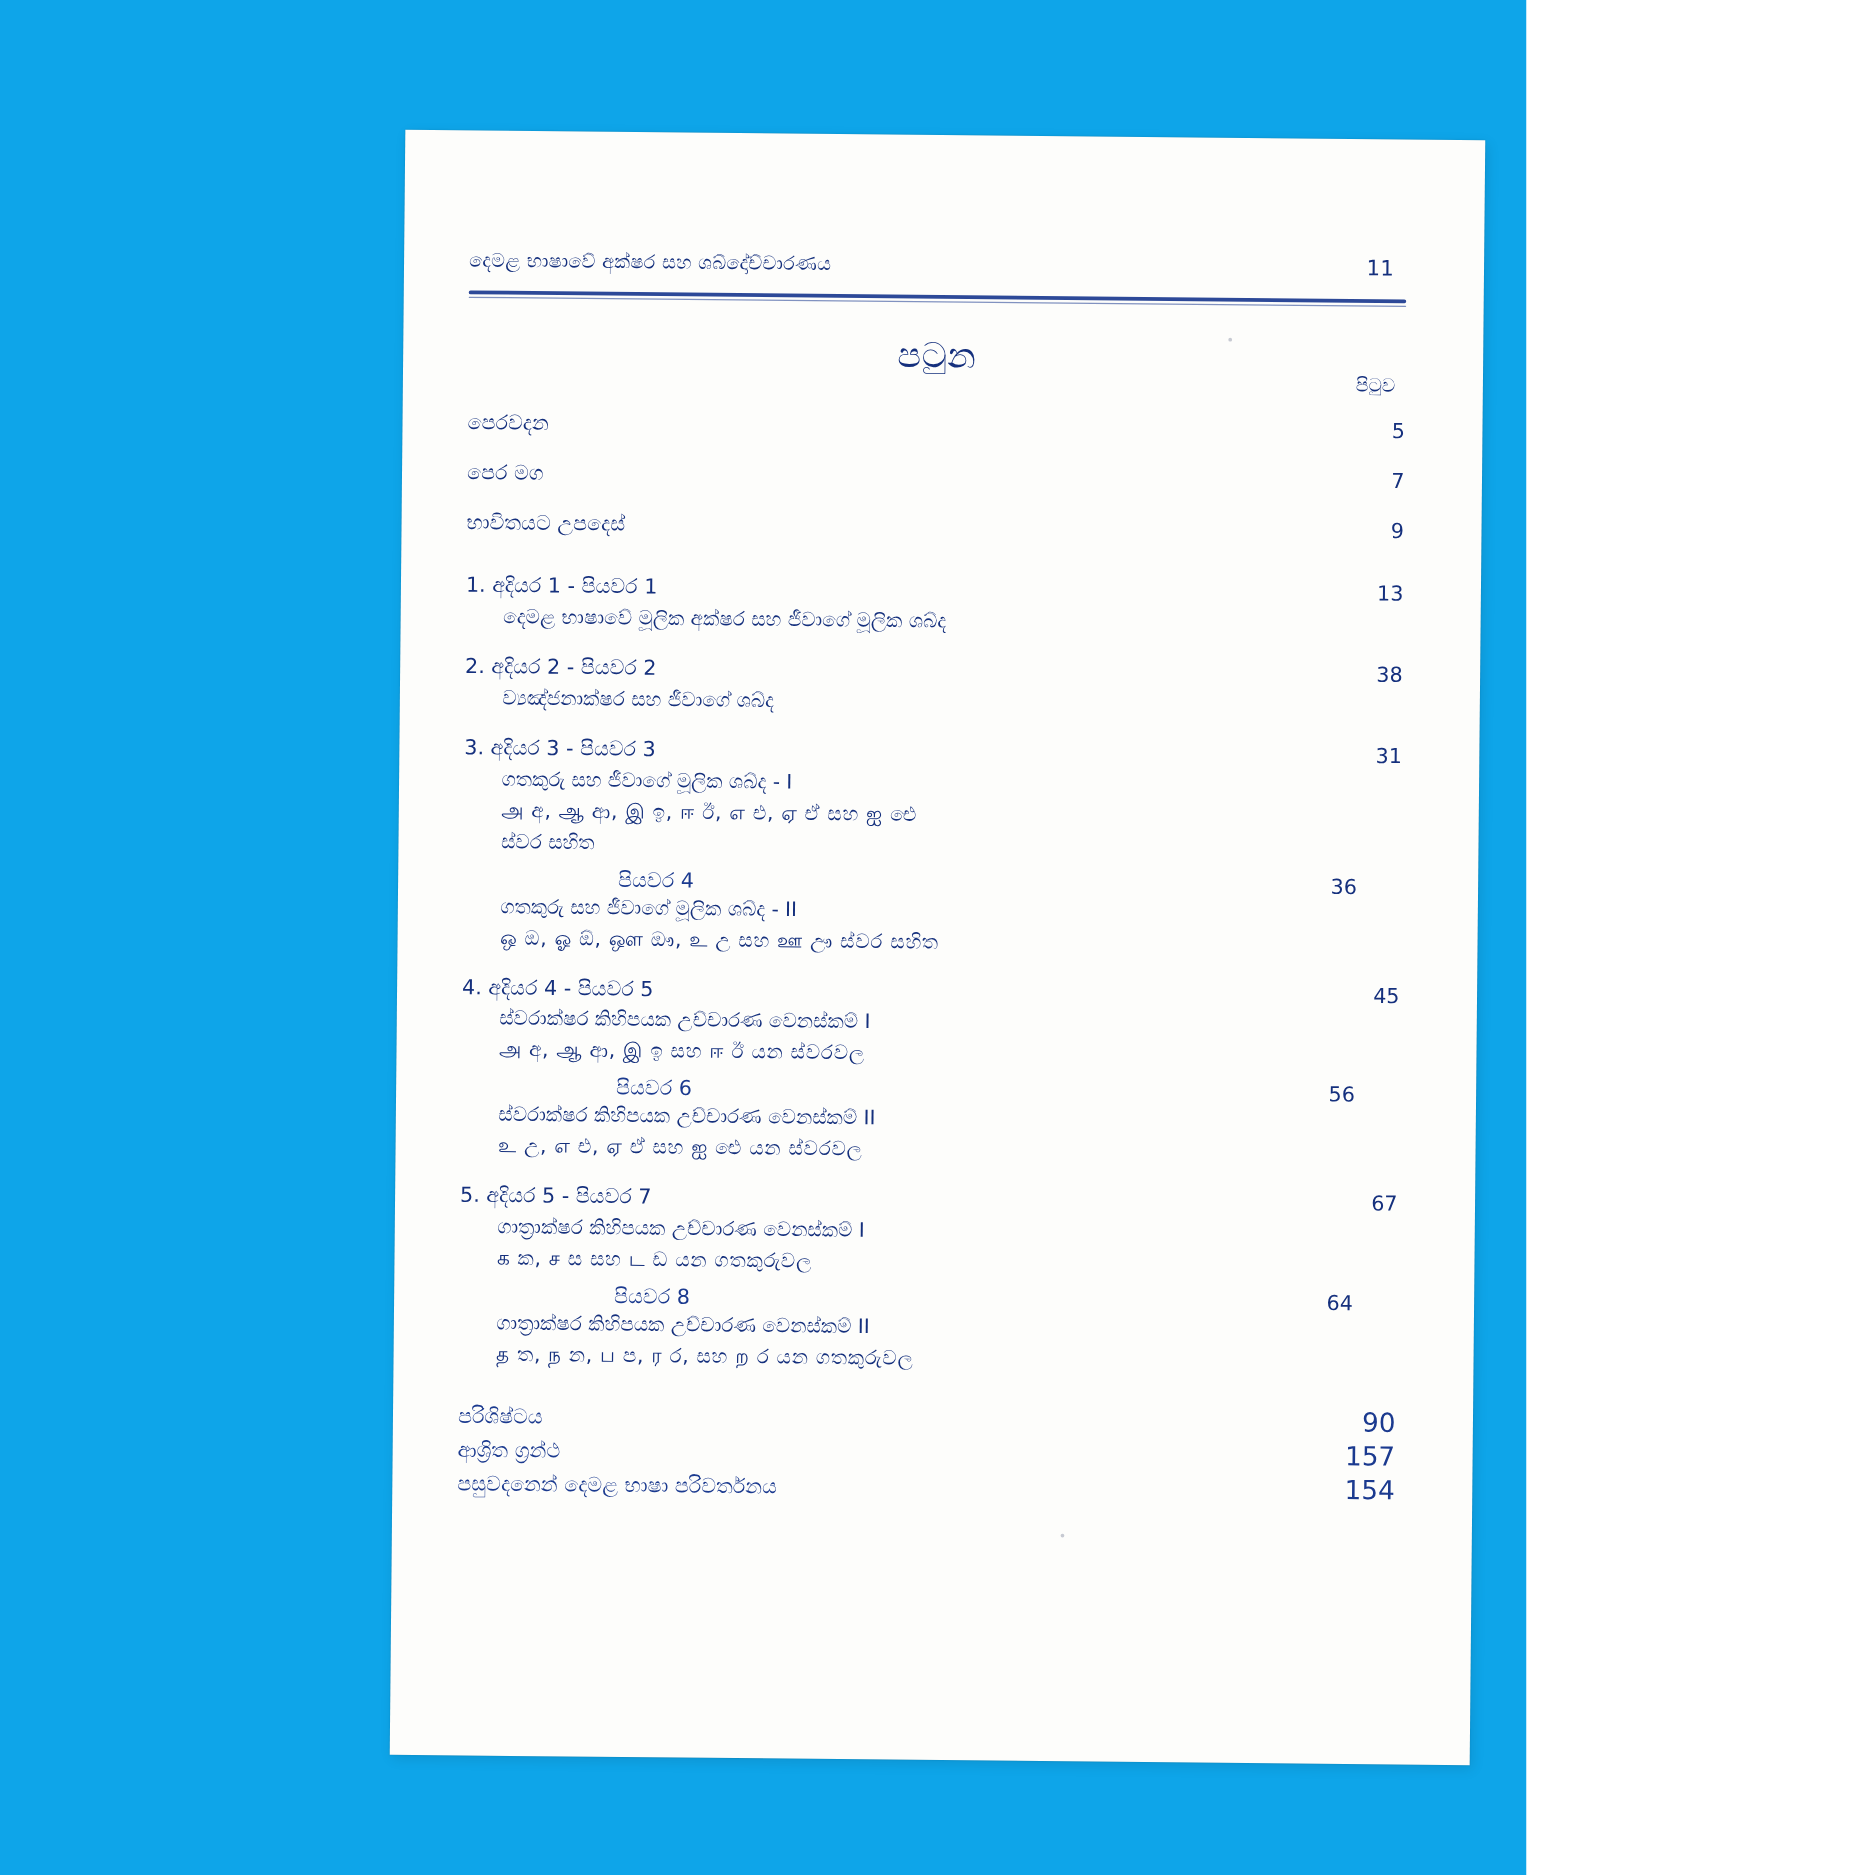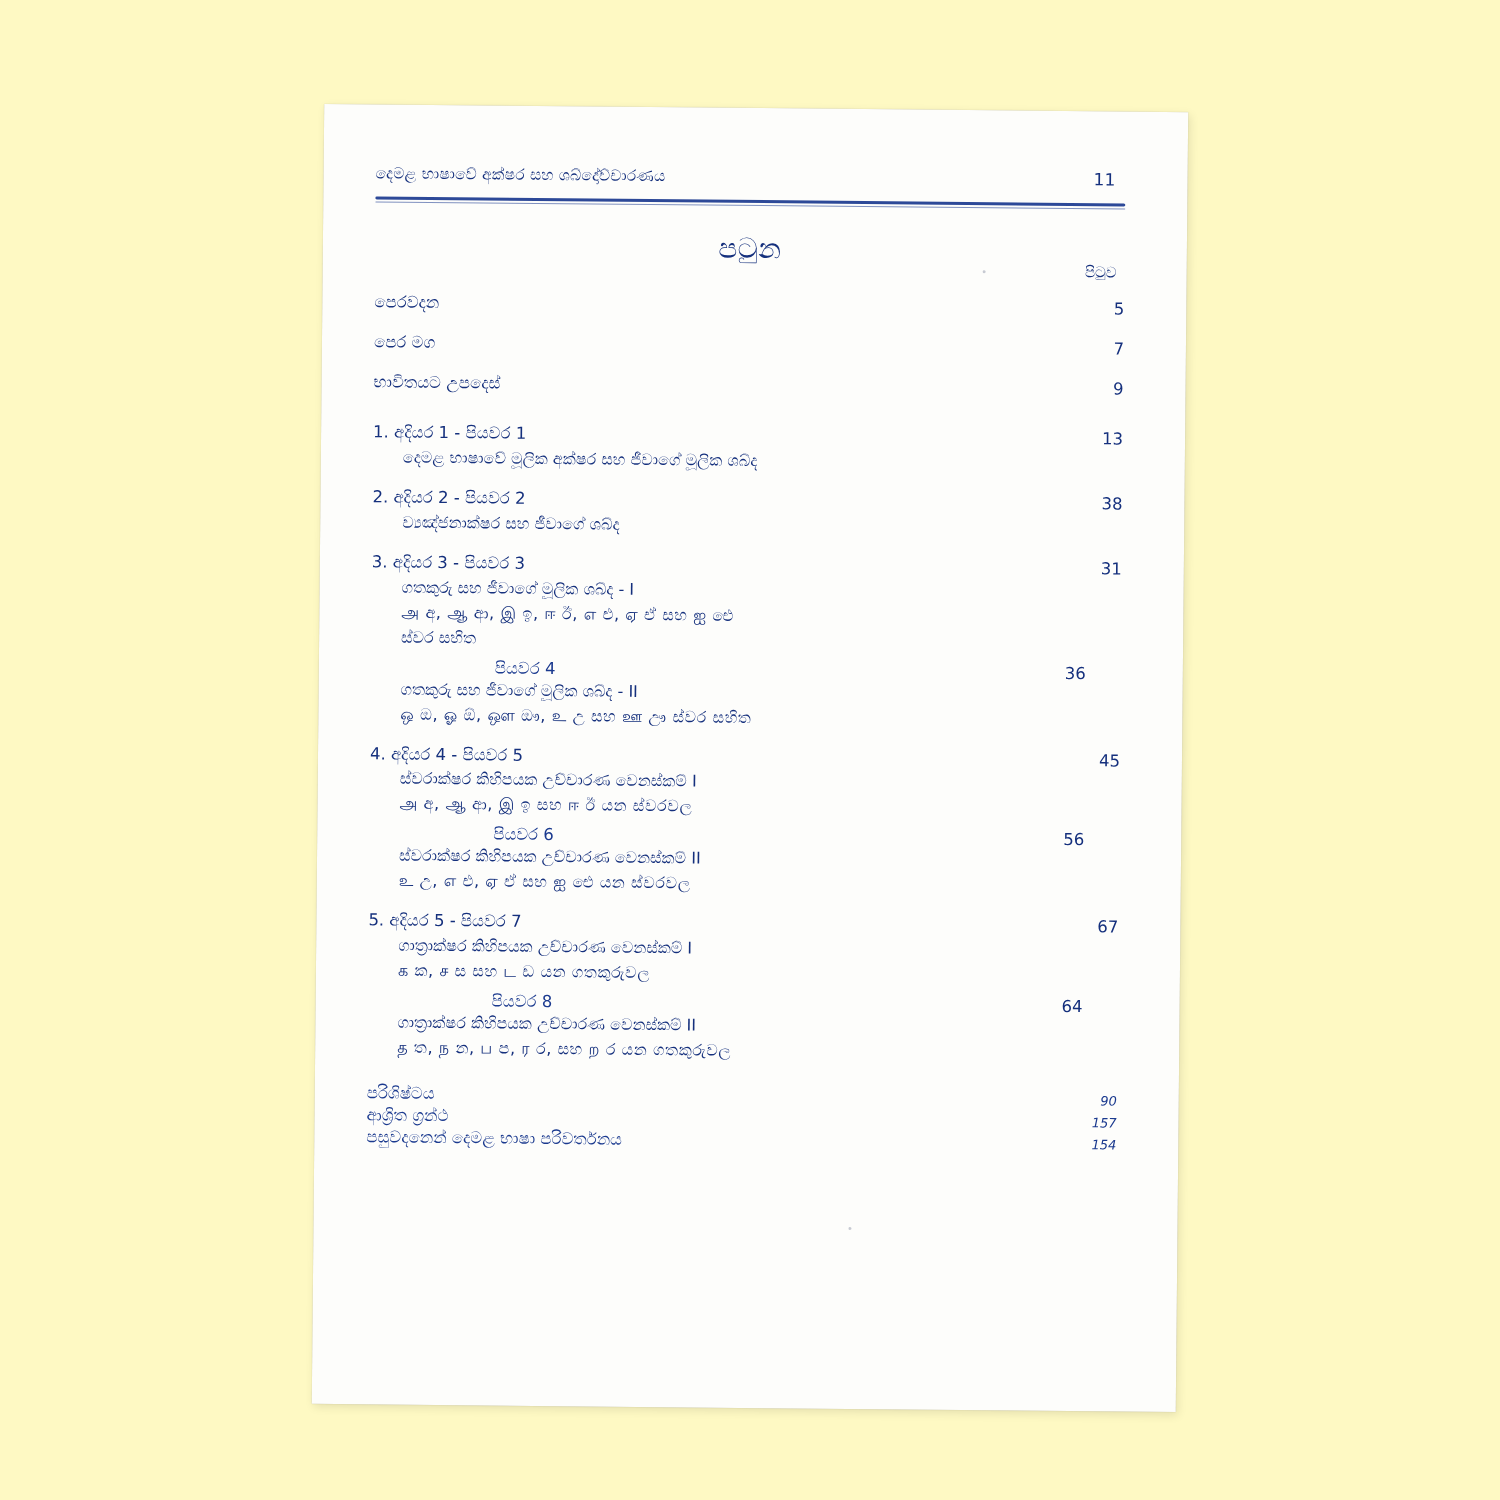--- a/index.html
+++ b/index.html
@@ -8,23 +8,23 @@
     background: #ffffff;
     width: 1500px;
     height: 1500px;
     overflow: hidden;
   }
   body {
     font-family: "DejaVu Sans", sans-serif;
   }
   .stage {
     position: relative;
-    width: 1500px;
+    width: 1221px;
     height: 1500px;
-    background: #fef9c3;
+    background: #0ea5e9;
   }
   
   .page {
     position: absolute;
     left: 318px;
     top: 108px;
     width: 864px;
     height: 1300px;
     background: #fdfdfb;
     transform: rotate(0.55deg);
@@ -40,21 +40,21 @@
 
   .running-head {
     display: flex;
     align-items: baseline;
     justify-content: space-between;
     font-size: 15.5px;
     letter-spacing: 0.2px;
     color: #15307d;
   }
   .running-head .rh-title { white-space: nowrap; }
-  .running-head .rh-page { font-size: 17px; padding-right: 10px; }
+  .running-head .rh-page { font-size: 17px; padding-right: 10px; margin-top: 36px; }
 
   .rule {
     margin-top: 14px;
     height: 3px;
     background: #1b3a8f;
     border-radius: 2px;
     opacity: 0.92;
   }
   .rule.thin {
     margin-top: 2px;
@@ -128,21 +128,21 @@
   }
   .gap-sm { height: 12px; }
   .gap-md { height: 22px; }
 
   .tail {
     margin-top: 24px;
   }
   .tail .row { display: flex; align-items: baseline; margin-bottom: 3px; }
   .tail .label { font-size: 16.5px; }
   .tail .spacer { flex: 1 1 auto; }
-  .tail .pg { width: 64px; text-align: right; font-size: 13px; font-style: italic; }
+  .tail .pg { width: 64px; text-align: right; font-size: 21px; }
 
   .speck {
     position: absolute;
     background: #9aa0b0;
     border-radius: 50%;
     opacity: 0.55;
   }
 </style>
 </head>
 <body>

